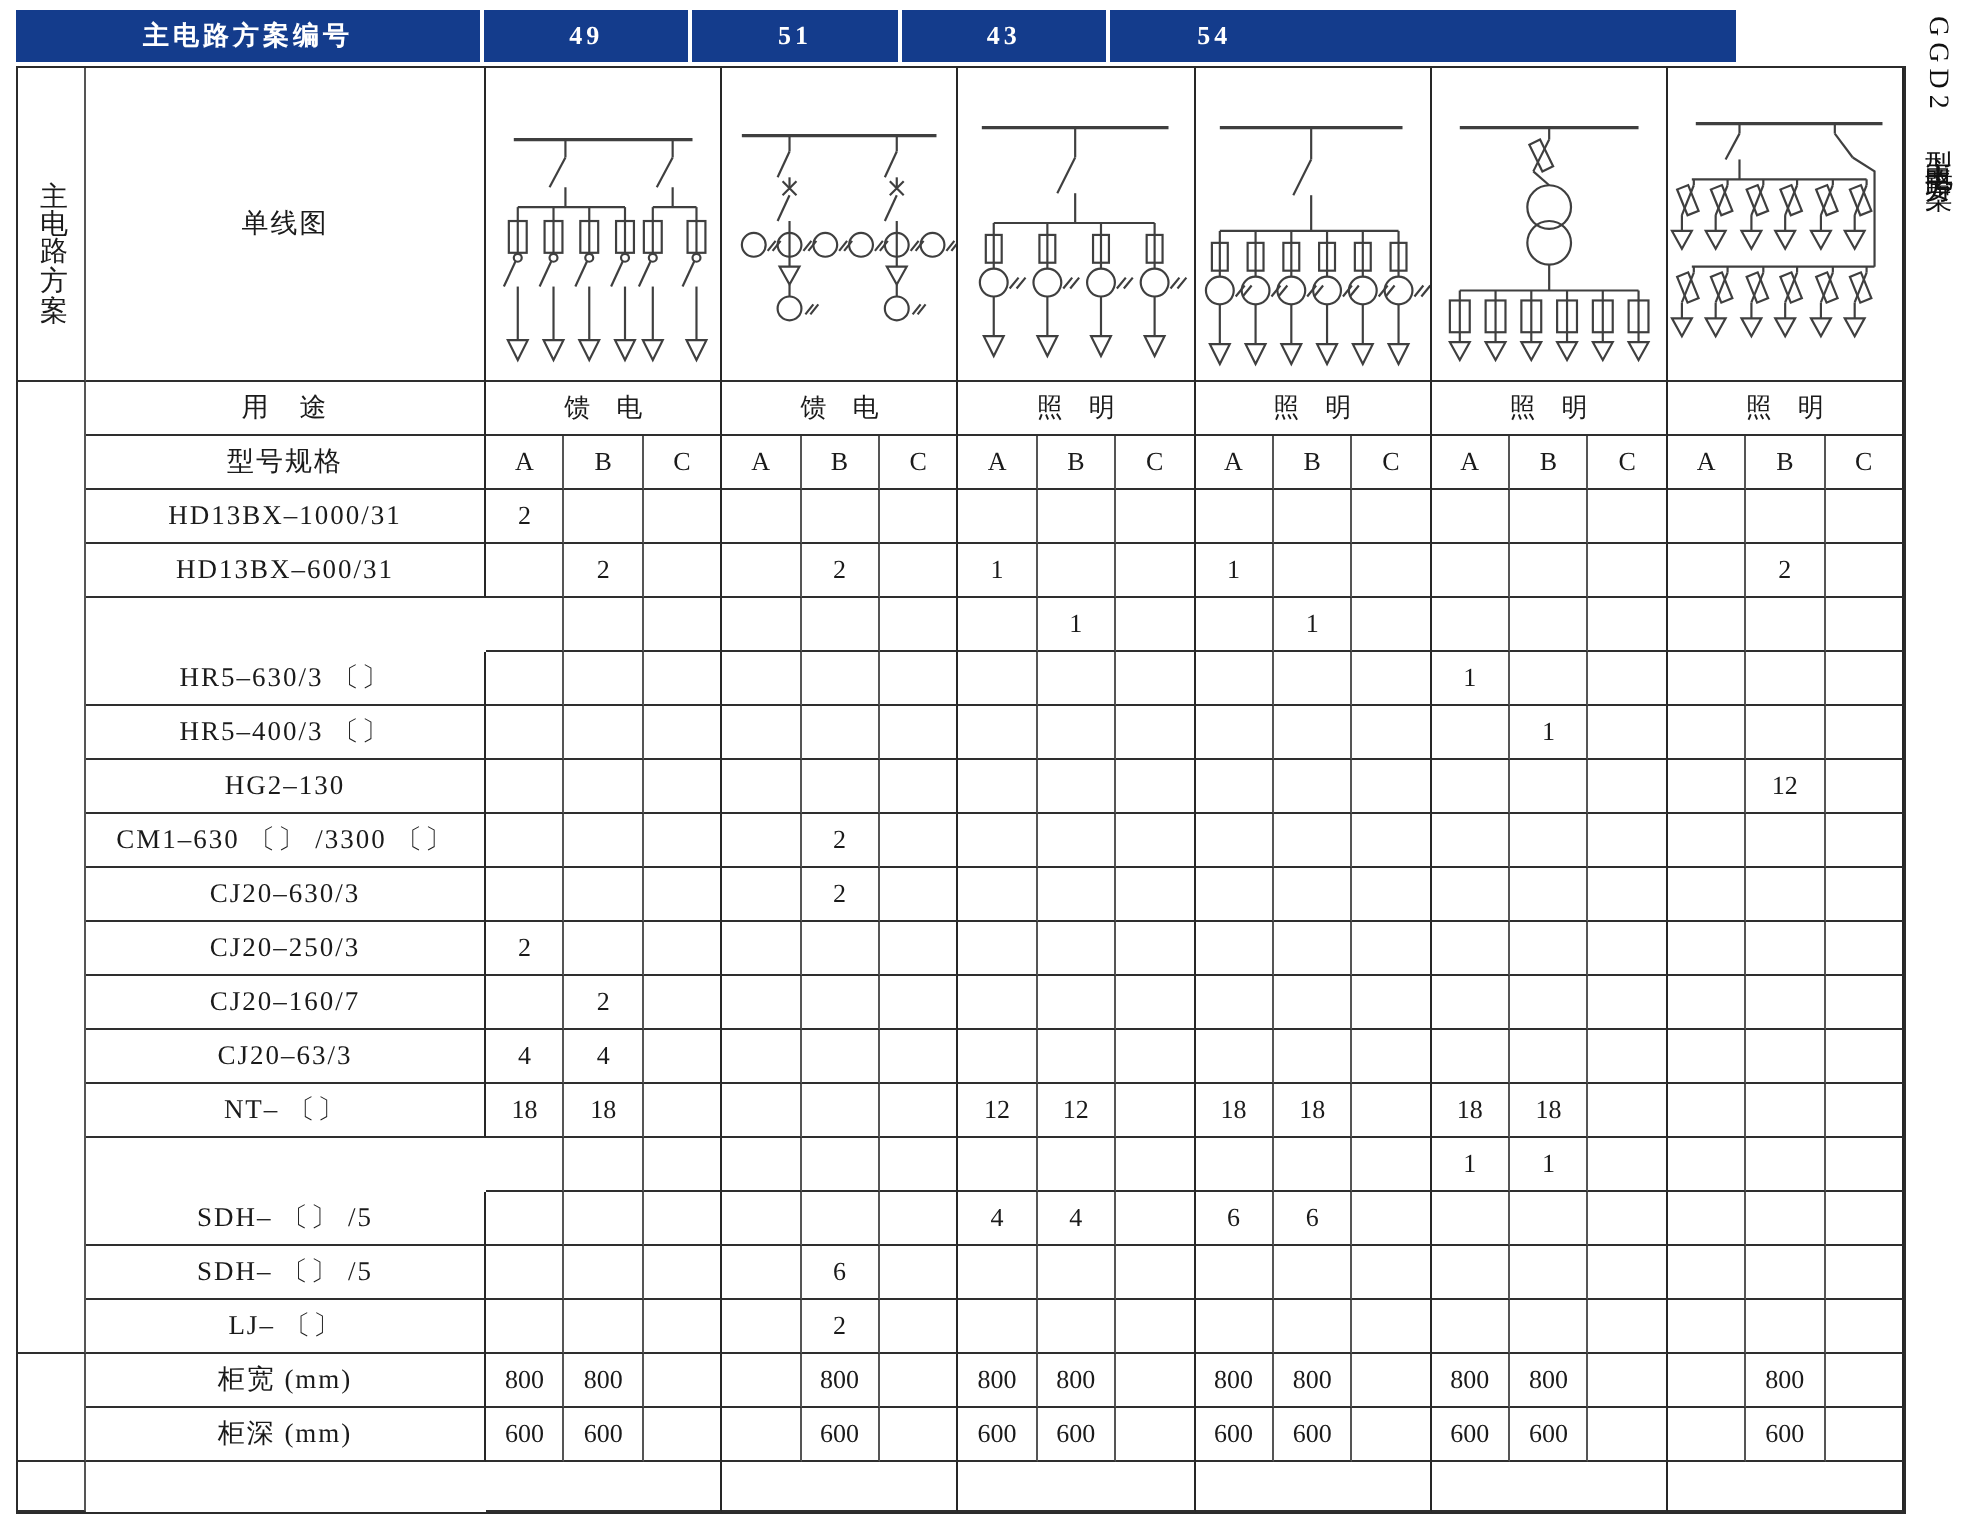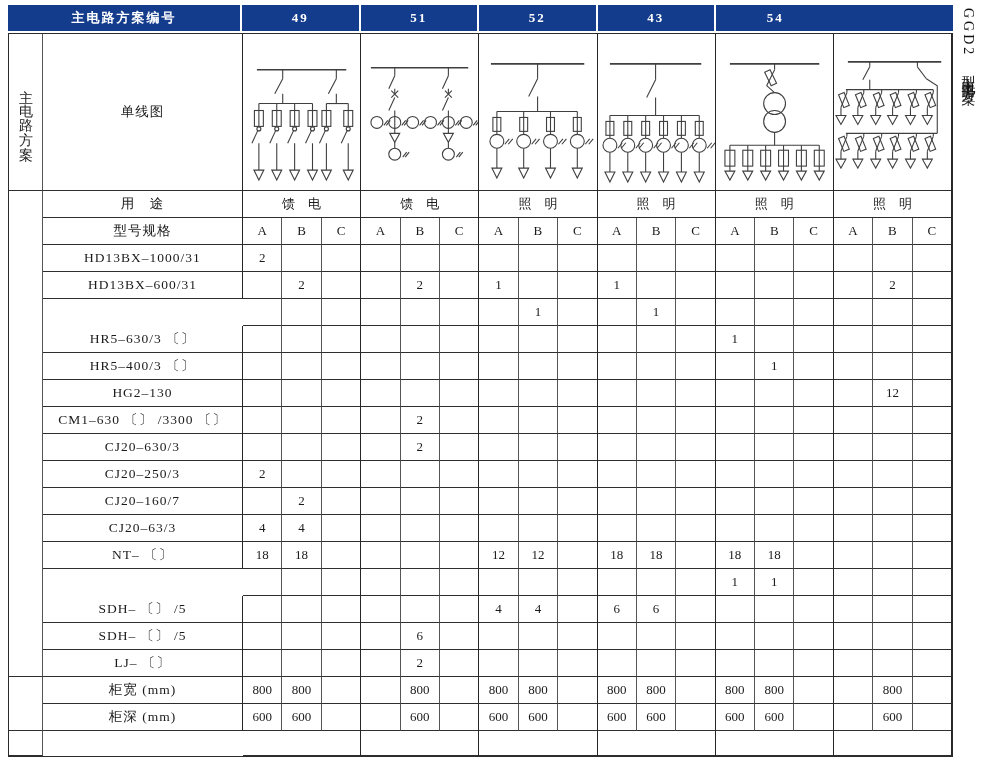--- a/index.html
+++ b/index.html
@@ -2,21 +2,21 @@
 <html><head>
 <meta charset="utf-8">
 <style>
   html,body { margin:0; padding:0; }
   body {
     width:990px; height:769px; background:#ffffff; position:relative;
     font-family:"Liberation Serif", serif; color:#1a1a1a; overflow:hidden;
   }
   
   .headerbar {
-    position:absolute; left:8px; top:5px; width:945px; height:26px;
+    position:absolute; left:8px; top:5px; width:860px; height:26px;
     background:#143c8c; display:grid; grid-template-columns:234px repeat(6,1fr);
   }
   .hcell {
     color:#fff; font-size:13px; font-weight:bold; letter-spacing:2px;
     display:flex; align-items:center; justify-content:center;
     border-right:2px solid #fff;
   }
   .hcell:last-child { border-right:none; }
   
   #tbody-grid {
@@ -110,21 +110,20 @@
         <circle cx="0" cy="87" r="6"></circle>
         <path d="M8 90 l4 -5 M10.5 90 l4 -5"></path>
     </g>
   </defs>
 </svg>
 
 <div class="headerbar">
   <div class="hcell">主电路方案编号</div>
   <div class="hcell">49</div>
   <div class="hcell">51</div>
-  <div class="hcell">52</div>
   <div class="hcell">43</div>
   <div class="hcell">54</div>
 </div>
 
 <div id="tbody-grid">
 
   <div class="cell vcap" style="grid-row:1;grid-column:1">主电路方案</div>
 
   <div class="cell lab gb" style="grid-row:1;grid-column:2">单线图</div>
 

